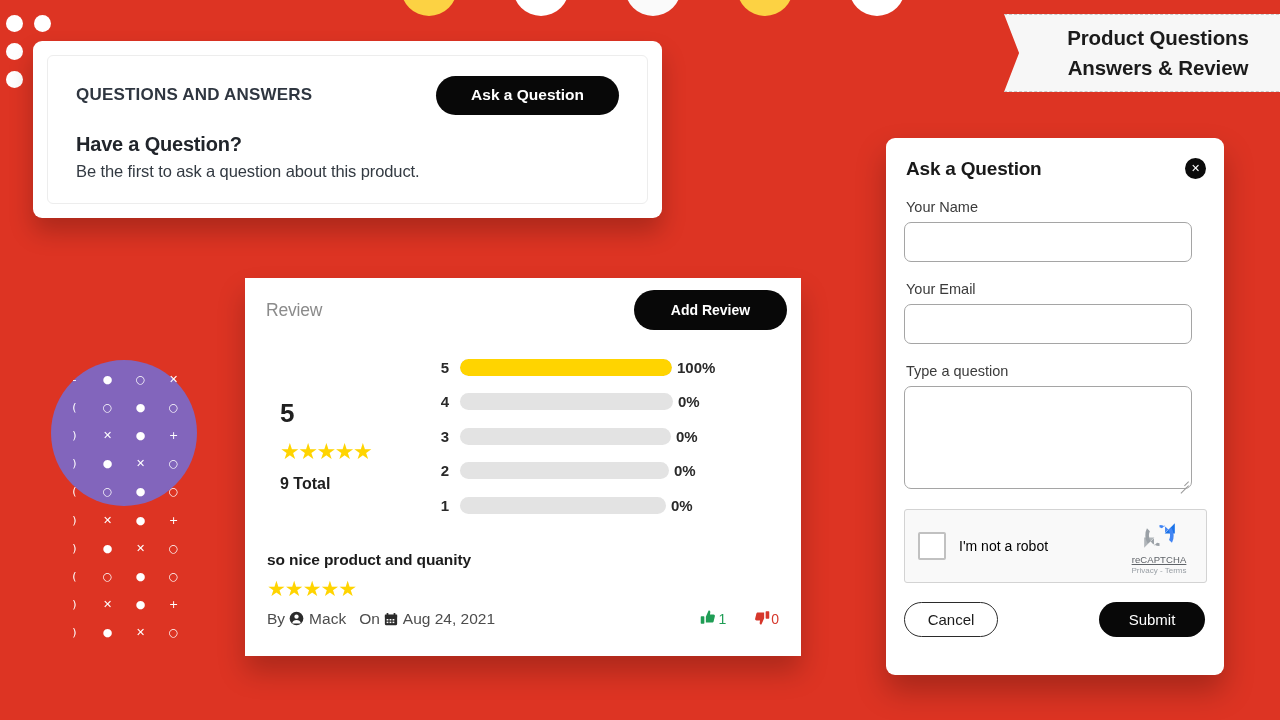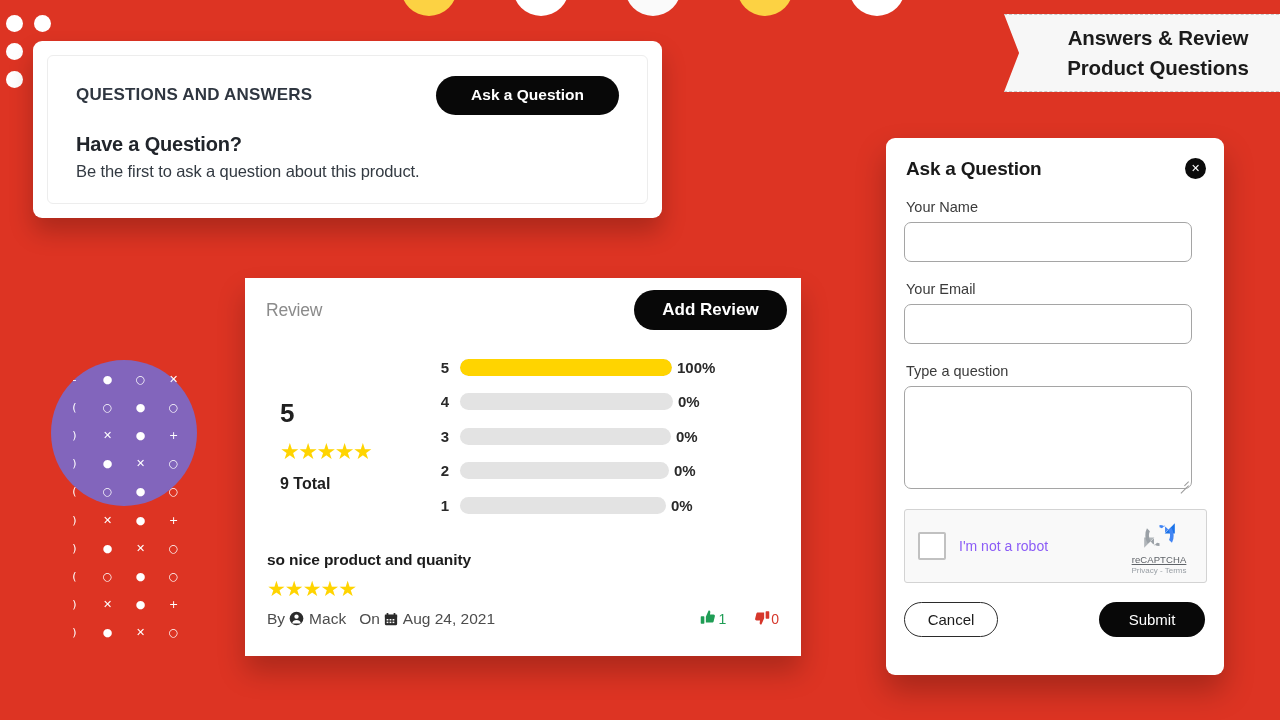--- a/index.html
+++ b/index.html
@@ -138,21 +138,21 @@
     display: flex;
     align-items: center;
     justify-content: space-between;
     padding: 12px 14px 0 21px;
   }
   .rv-head-title {
     font-size: 17.5px;
     color: #8b8b8b;
     letter-spacing: -0.2px;
   }
-  .btn-addrev { width: 153px; height: 40px; font-size: 17px; }
+  .btn-addrev { width: 153px; height: 40px; font-size: 14px; }
 
   .rv-body {
     display: flex;
     padding: 18px 0 0 0;
   }
   .rv-summary {
     width: 186px;
     padding-left: 35px;
     padding-top: 52px;
   }
@@ -338,21 +338,21 @@
     width: 28px; height: 28px;
     border: 2px solid #c1c1c1;
     background: #fff;
     margin-left: 13px;
     border-radius: 2px;
     cursor: pointer;
   }
   .rc-label {
     margin-left: 13px;
     font-size: 14px;
-    color: #8b5cf6;
+    color: #000000;
   }
   .rc-brand {
     position: absolute;
     right: 9px; top: 8px;
     width: 76px;
     text-align: center;
   }
   .rc-logo { width: 100%; display:flex; justify-content:center; }
   .rc-name {
     font-size: 9.5px;
@@ -449,22 +449,22 @@
       <span>✕</span>
       <span>●</span>
       <span>+</span>
       <span>)</span>
       <span>●</span>
       <span>✕</span>
       <span>○</span>
     </div>
 
   <div class="ribbon">
+    <div class="ribbon-line">Product Questions</div>
     <div class="ribbon-line">Answers &amp; Review</div>
-    <div class="ribbon-line">Product Questions</div>
   </div>
 
   <div class="qa-card">
     <div class="qa-inner">
       <div class="qa-head">
         <div class="qa-title">QUESTIONS AND ANSWERS</div>
         <button class="btn-dark btn-ask">Ask a Question</button>
       </div>
       <div class="qa-sub">Have a Question?</div>
       <div class="qa-desc">Be the first to ask a question about this product.</div>

